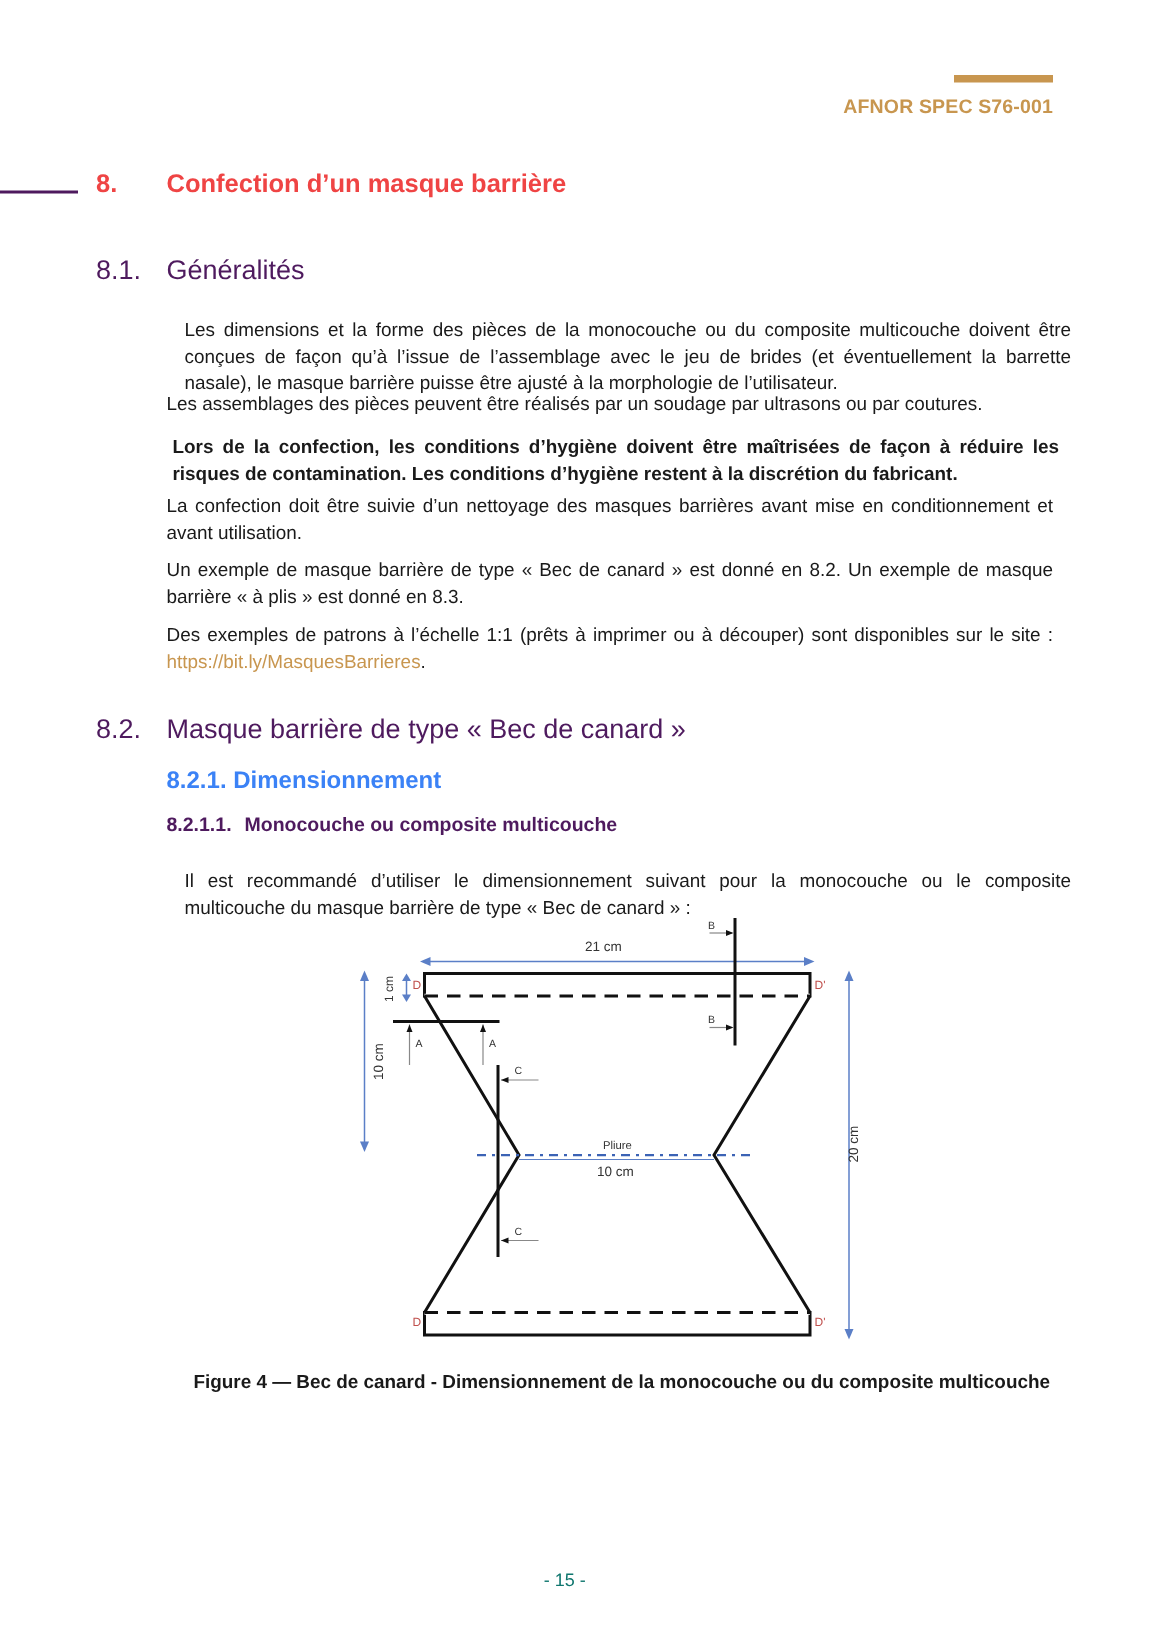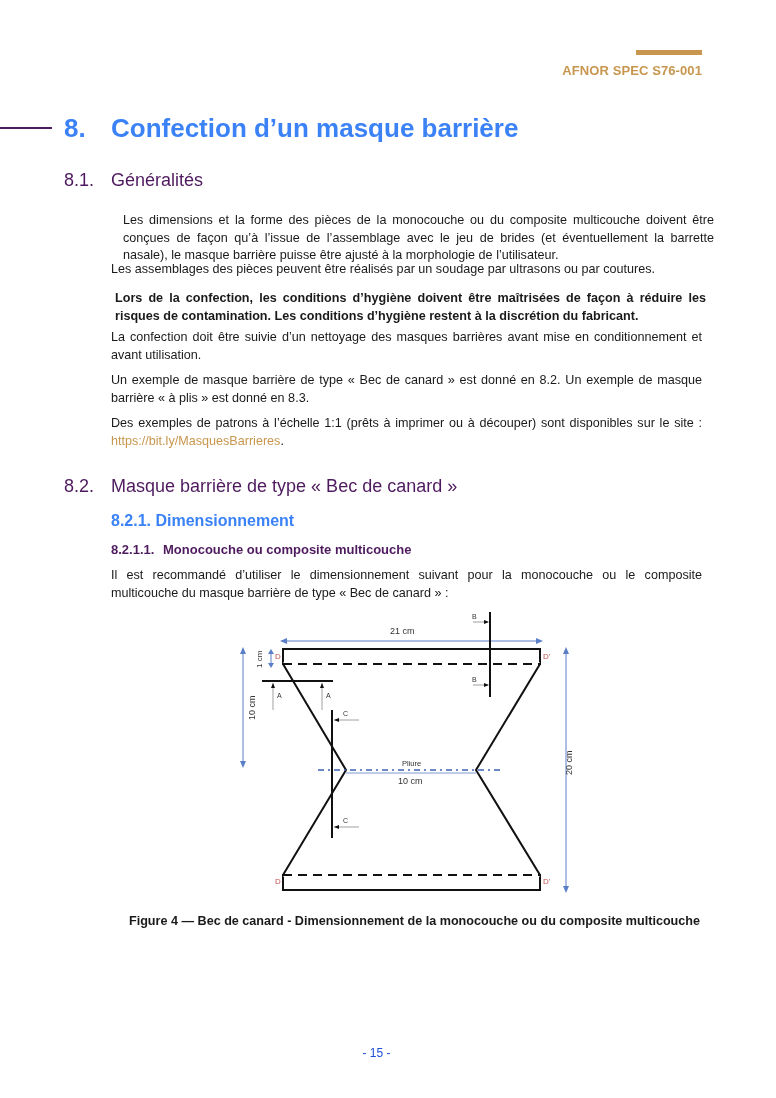--- a/index.html
+++ b/index.html
@@ -4,38 +4,38 @@
 <style>
   html, body { margin: 0; padding: 0; background: #ffffff; }
   body {
     width: 776px; height: 1098px; position: relative; overflow: hidden;
     font-family: "Liberation Sans", sans-serif; color: #1a1a1a;
   }
   .header-bar { position: absolute; left: 636px; top: 50px; width: 66px; height: 5px; background: #c8964f; }
   .header-ref { position: absolute; right: 74px; top: 63px; font-size: 13px; font-weight: bold; color: #c8964f; letter-spacing: 0.1px; }
 
   .h1-rule { position: absolute; left: 0; top: 127px; width: 52px; height: 2px; background: #4e1a5e; }
-  .h1 { position: absolute; left: 64px; top: 113px; font-size: 26px; font-weight: bold; color: #3b82f6; white-space: nowrap; }
+  .h1 { position: absolute; left: 64px; top: 113px; font-size: 17px; font-weight: bold; color: #ef4444; white-space: nowrap; }
   .h1 .num { display: inline-block; width: 47px; }
 
   .h2 { position: absolute; left: 64px; font-size: 18px; font-weight: normal; color: #4e1a5e; white-space: nowrap; }
   .h2 .num { display: inline-block; width: 47px; }
   .h3 { position: absolute; left: 111px; font-size: 16px; font-weight: bold; color: #3b82f6; white-space: nowrap; }
   .h4 { position: absolute; left: 111px; font-size: 13px; font-weight: bold; color: #4e1a5e; white-space: nowrap; }
   .h4 .num { margin-right: 5px; }
 
   .para {
     position: absolute; left: 111px; width: 591px;
     font-size: 12.6px; line-height: 17.5px; text-align: justify; color: #1a1a1a;
   }
   .link { color: #c8964f; text-decoration: none; }
 
   .figure { position: absolute; left: 230px; top: 608px; width: 360px; height: 290px; }
   .caption { position: absolute; left: 0; width: 749px; top: 914px; text-align: center; font-size: 12.6px; font-weight: bold; color: #1a1a1a; padding-left: 40px; }
-  .pagenum { position: absolute; left: 0; width: 753px; top: 1046px; text-align: center; font-size: 12px; color: #1d4ed8; }
+  .pagenum { position: absolute; left: 0; width: 753px; top: 1046px; text-align: center; font-size: 12px; color: #0f766e; }
 </style>
 </head>
 <body>
 
 <div class="header-bar"></div>
 <div class="header-ref">AFNOR SPEC S76-001</div>
 
 <div class="h1-rule"></div>
 <div class="h1">
   <span class="num">8.</span><span>Confection d’un masque barrière</span>
@@ -60,21 +60,21 @@
 </div>
 
 <div class="h3" style="top:512px;">
   <span>8.2.1.</span> <span>Dimensionnement</span>
 </div>
 
 <div class="h4" style="top:542px;">
   <span class="num">8.2.1.1.</span> <span>Monocouche ou composite multicouche</span>
 </div>
 
-<p class="para" style="top:567px;margin:0;">Il est recommandé d’utiliser le dimensionnement suivant pour la monocouche ou le composite multicouche du masque barrière de type « Bec de canard » :</p>
+<p class="para" style="top:567px;margin:12px;">Il est recommandé d’utiliser le dimensionnement suivant pour la monocouche ou le composite multicouche du masque barrière de type « Bec de canard » :</p>
 
 <div class="figure">
   <svg width="360" height="290" viewBox="230 608 360 290" xmlns="http://www.w3.org/2000/svg" font-family="Liberation Sans, sans-serif">
 
     <line x1="283" y1="641" x2="540" y2="641" stroke="#5b7fc7" stroke-width="1"></line>
     <polygon points="280,641 287,638 287,644" fill="#5b7fc7"></polygon>
     <polygon points="543,641 536,638 536,644" fill="#5b7fc7"></polygon>
     <text x="390" y="634" font-size="9" fill="#333">21 cm</text>
 
     <line x1="566" y1="650" x2="566" y2="890" stroke="#5b7fc7" stroke-width="1"></line>

